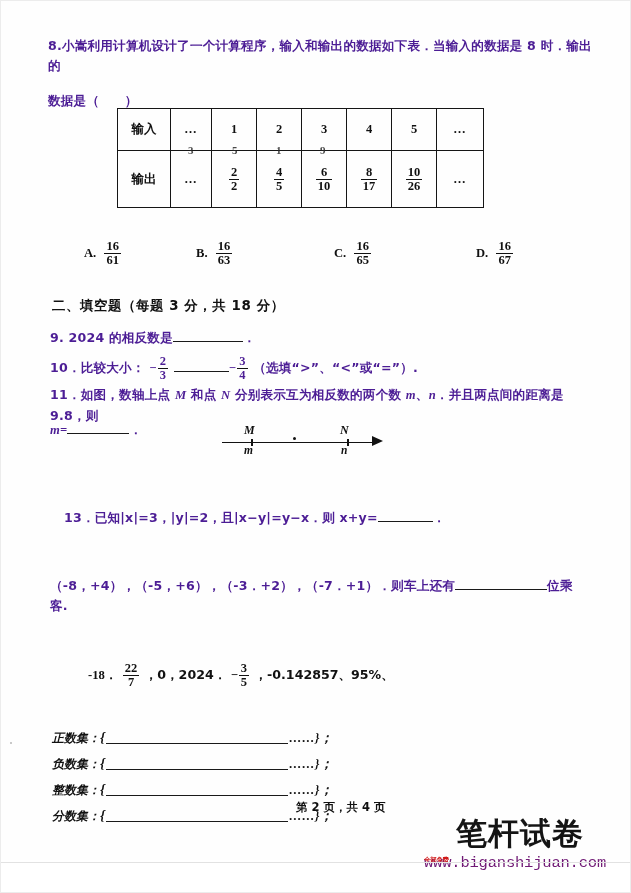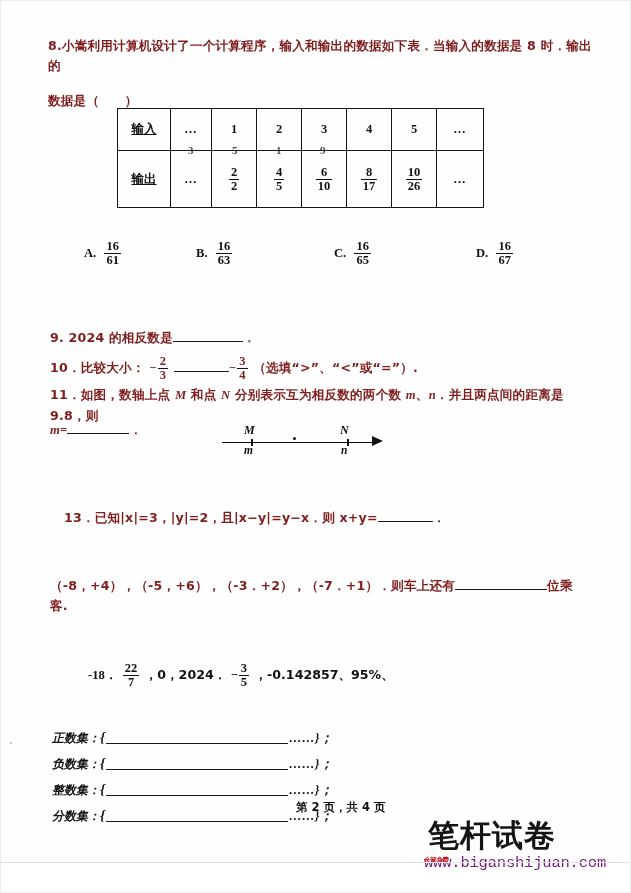--- a/index.html
+++ b/index.html
@@ -33,21 +33,21 @@
     pointer-events: none;
   }
 
   
   .blk {
     position: absolute;
     font-size: 12.6px;
     line-height: 1.55;
     letter-spacing: 0.2px;
     font-weight: 700;
-    color: #7f1d1d;
+    color: #4c1d95;
   }
   .cn { font-family: "DejaVu Sans", "Liberation Sans", sans-serif; font-weight: 700; }
   .mi { font-family: "Liberation Serif", serif; font-style: italic; font-weight: 700; }
   .num { font-family: "Liberation Serif", serif; font-weight: 700; }
 
   
   .frac {
     display: inline-block;
     vertical-align: -0.52em;
     text-align: center;
@@ -73,21 +73,21 @@
     border: 1.4px solid #151515;
     text-align: center;
     vertical-align: middle;
     font-family: "Liberation Serif", serif;
     font-weight: 700;
     font-size: 12.5px;
     padding: 0;
   }
   table.prog tr.r-in td { height: 41px; }
   table.prog tr.r-out td { height: 56px; }
-  td.lbl { width: 52px; font-family: "DejaVu Sans", sans-serif; font-size: 12px; text-decoration: underline; }
+  td.lbl { width: 52px; font-family: "DejaVu Sans", sans-serif; font-size: 12px; }
   td.dots { width: 40px; }
   td.val { width: 44px; }
   td.last { width: 46px; }
   .ell { letter-spacing: 1px; font-weight: 700; }
 
   
   .pmark {
     position: absolute;
     font-family: "Liberation Serif", serif;
     font-size: 11px;
@@ -182,27 +182,27 @@
     position: absolute;
     left: 296px; top: 800px;
     font-family: "DejaVu Sans", sans-serif;
     font-weight: 700;
     font-size: 11.5px;
   }
 
   
   .wm { position: absolute; left: 424px; top: 820px; width: 200px; height: 66px; }
   .wm .big {
-    font-family: Liberation Sans, sans-serif;
+    font-family: Liberation Mono, monospace;
     font-weight: 700;
     font-size: 31px;
     letter-spacing: 1px;
     color: #141414;
     line-height: 1;
-    margin-left: 4px;
+    margin-left: 32px;
   }
   .wm .url {
     font-family: Liberation Mono, monospace;
     font-size: 15.5px;
     color: #701a75;
     letter-spacing: -0.2px;
     margin-top: 3px;
   }
   .wm .badge {
     position: absolute;
@@ -310,20 +310,21 @@
     </span>
     <span class="opt" id="optD">
       <span class="tag">D.</span>
       <span class="frac">
         <span class="n">16</span>
         <span class="d">67</span>
       </span>
     </span>
   </div>
 
+  <div class="sec" id="sec2">二、填空题（每题 3 分，共 18 分）</div>
 
   <div class="blk cn" id="q9">
     <span>9. 2024 的相反数是</span><span class="ul w70"></span><span>．</span>
   </div>
 
   <div class="blk cn" id="q10">
     <span>10．比较大小：</span>
     <span class="num">−</span><span class="frac">
       <span class="n">2</span>
       <span class="d">3</span>

